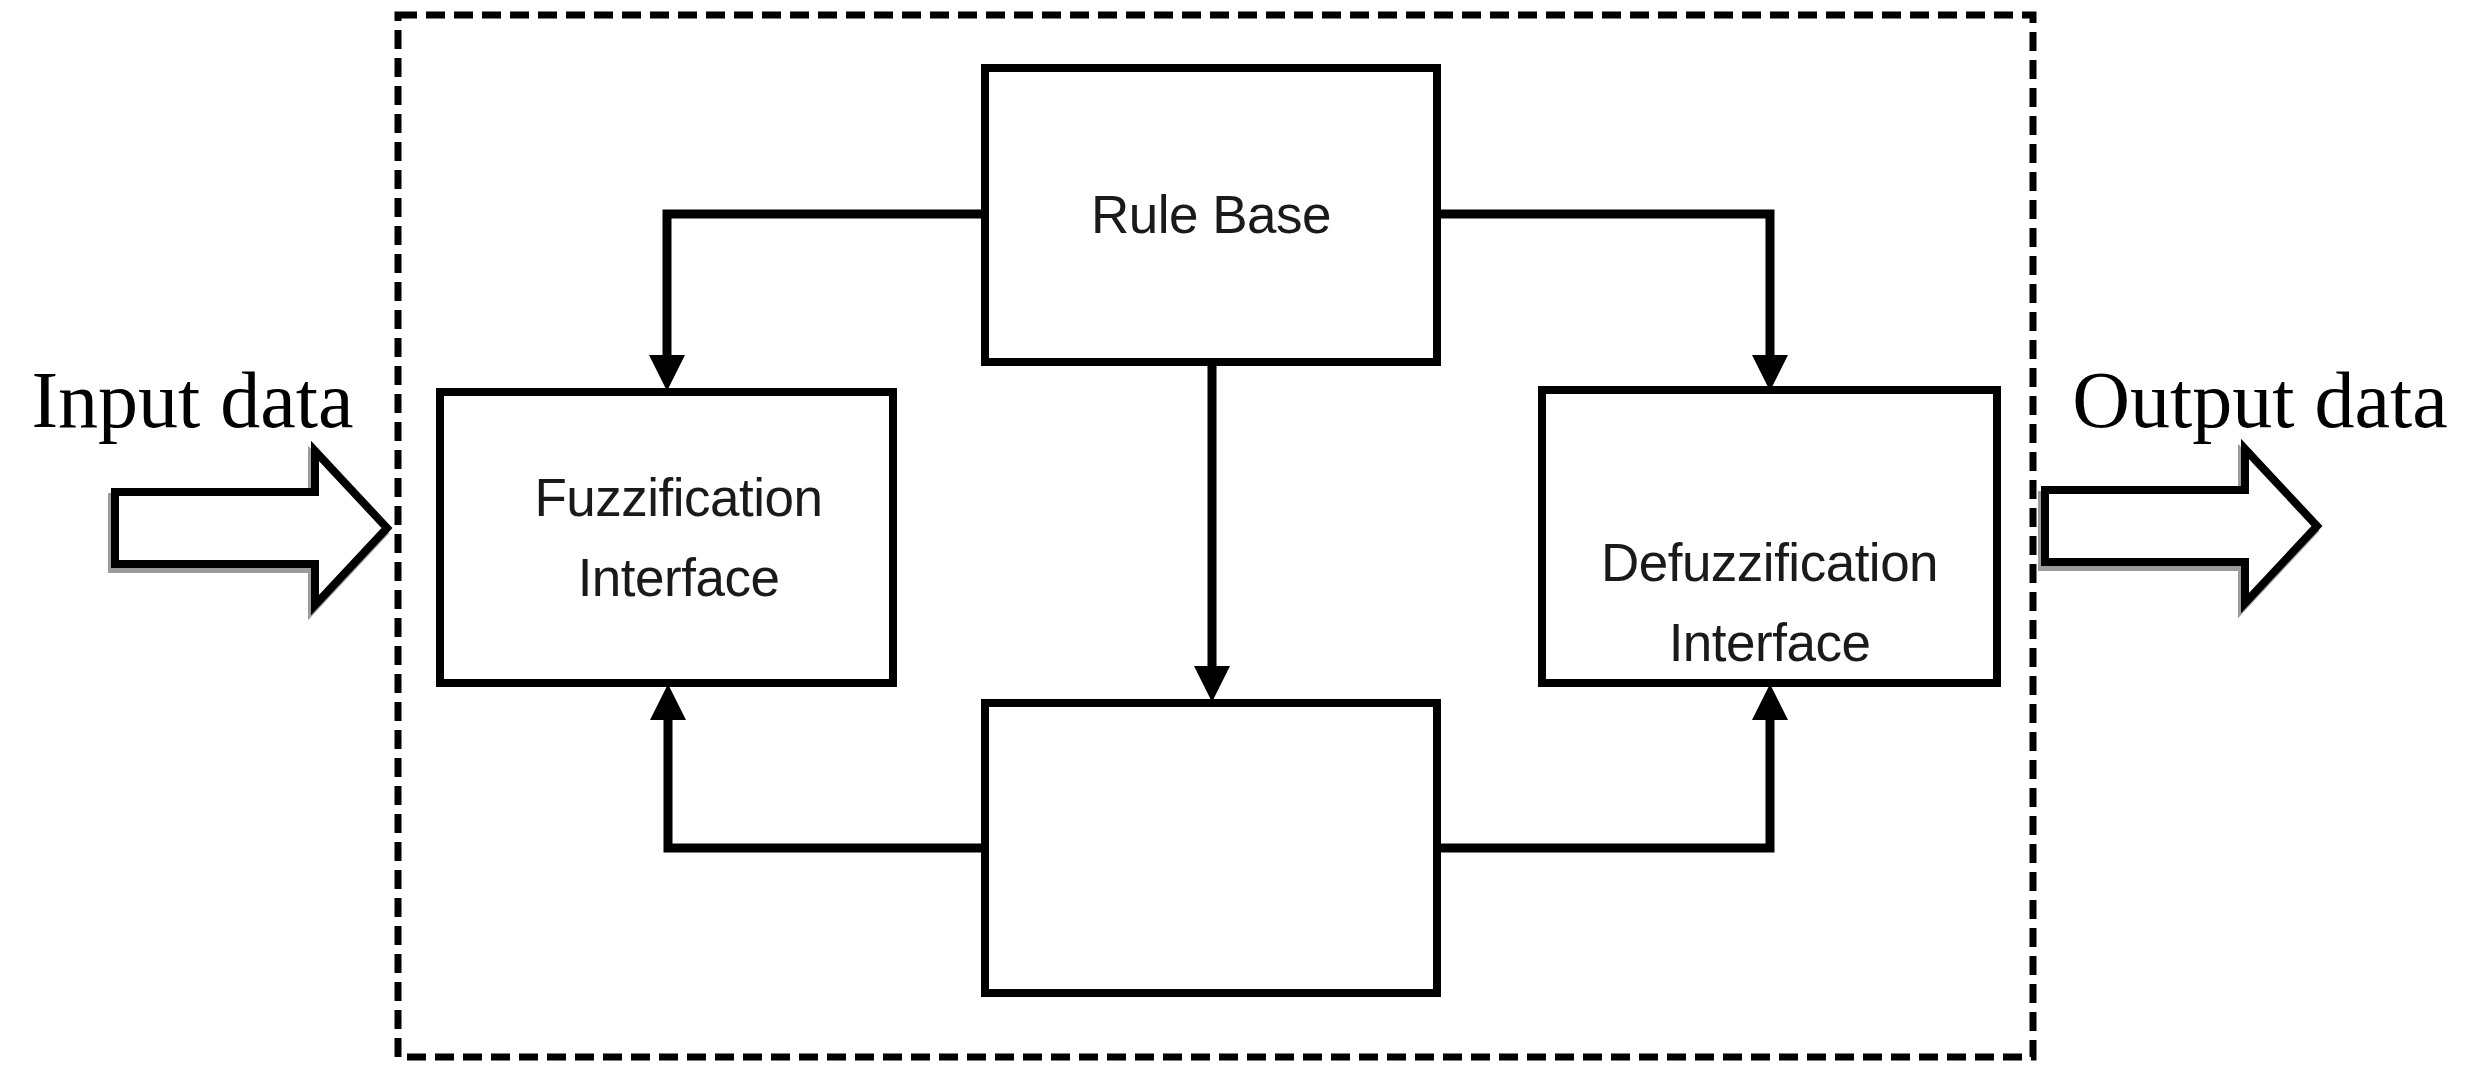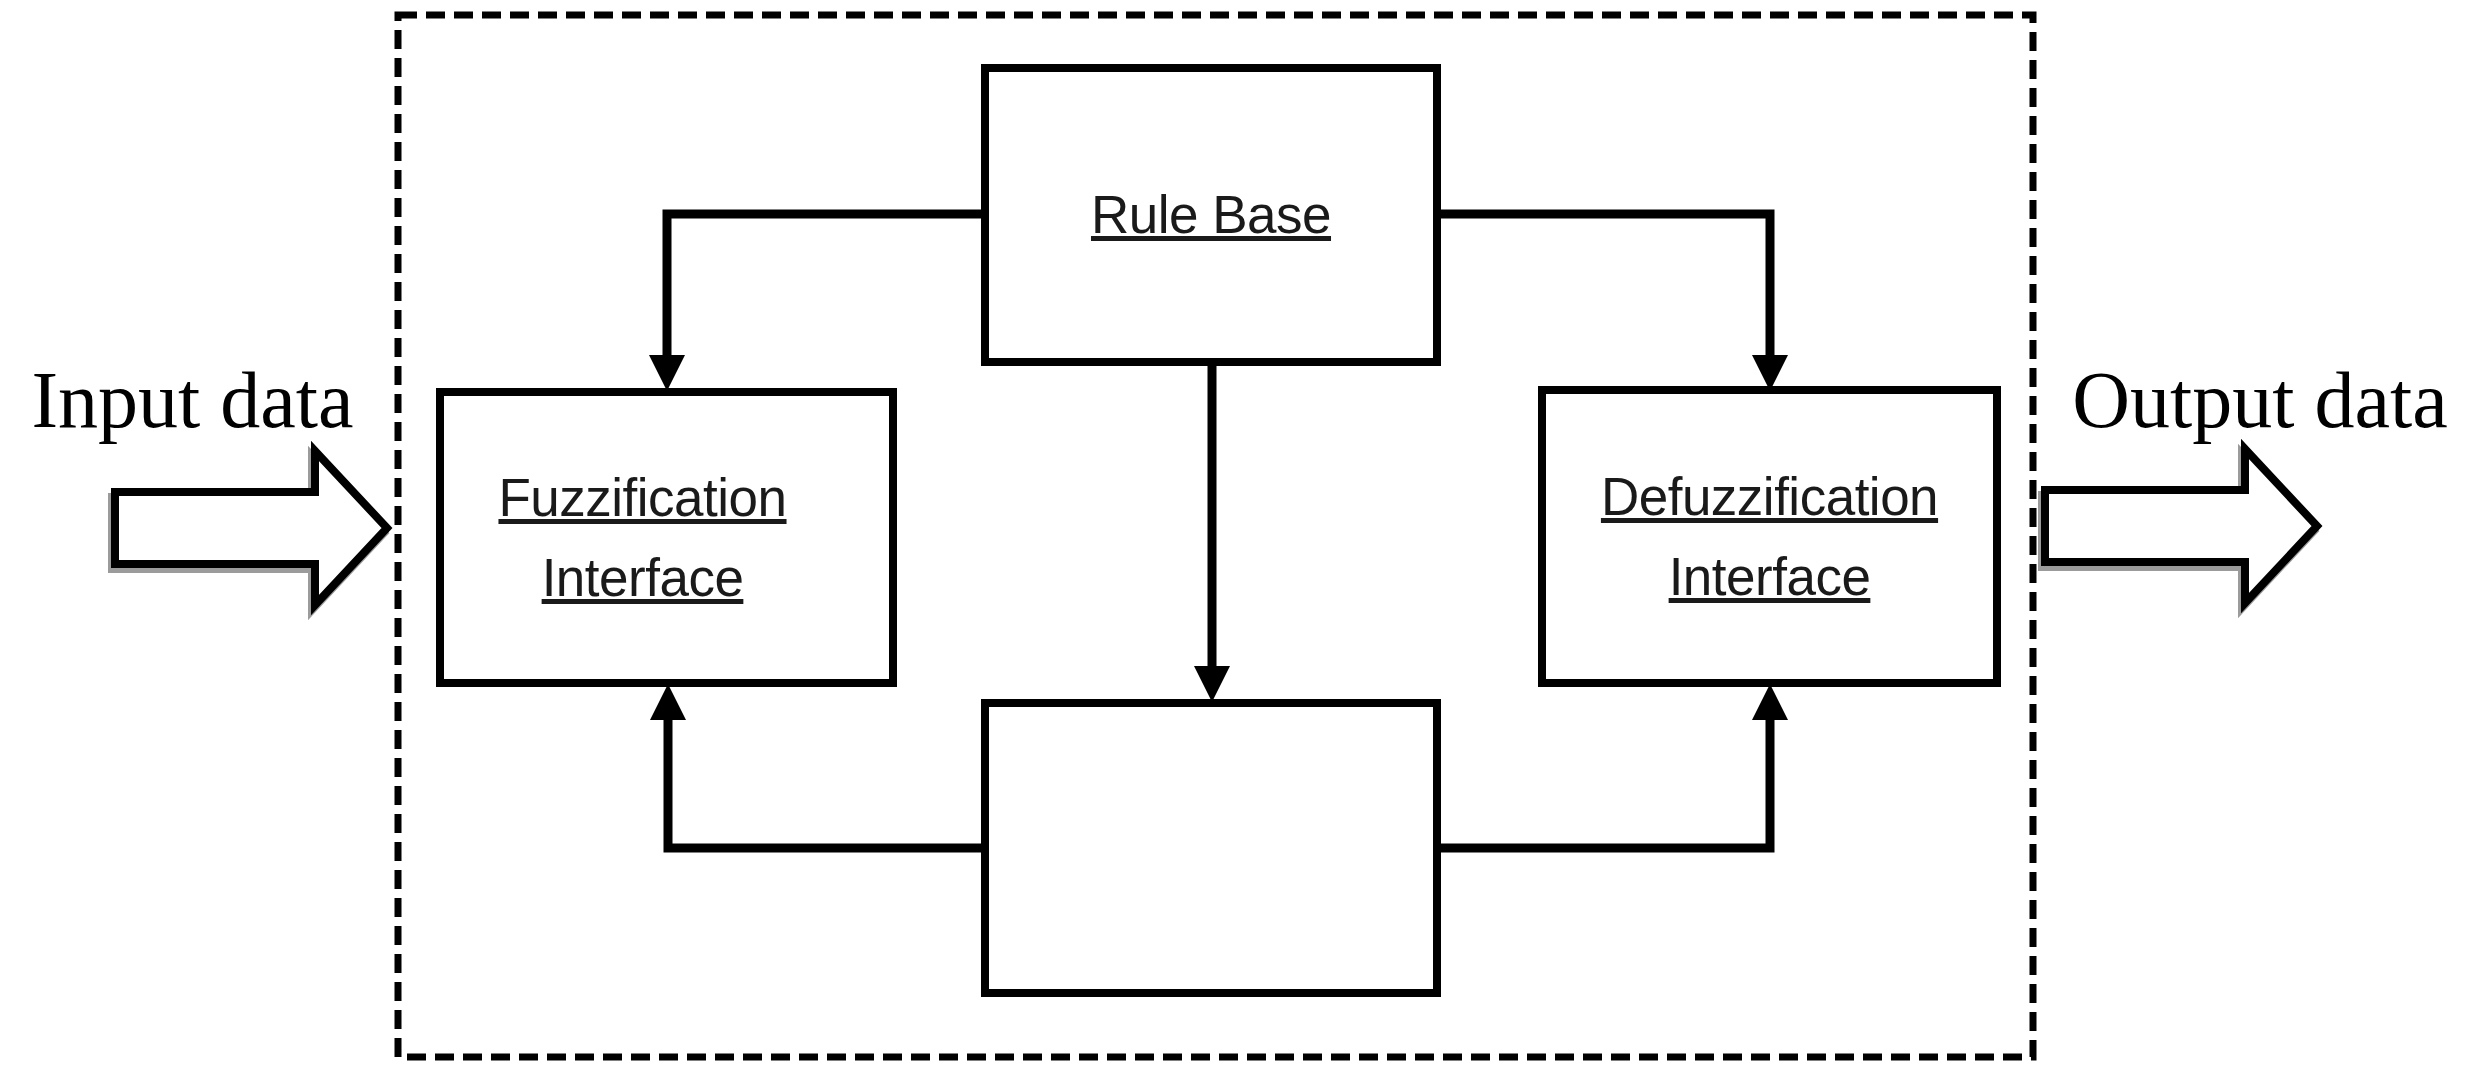--- a/index.html
+++ b/index.html
@@ -25,21 +25,20 @@
     display: flex;
     flex-direction: column;
     align-items: center;
     justify-content: center;
     text-align: center;
     font-size: 53px;
     line-height: 80px;
     letter-spacing: -0.5px;
     color: #1a1a1a;
     pointer-events: none;
-    text-decoration: underline;
   }
   .io-label {
     position: absolute;
     display: flex;
     align-items: center;
     justify-content: center;
     text-align: center;
     font-family: "Liberation Serif", serif;
     font-size: 80px;
     color: #000000;
@@ -84,24 +83,24 @@
   </svg>
 
   <div class="io-label" style="left:0px; top:352px; width:385px; height:96px;">Input data</div>
 
   <div class="io-label" style="left:2050px; top:352px; width:420px; height:96px;">Output data</div>
 
   <div class="box-label" style="left:985px; top:68px; width:452px; height:294px;">
     <span>Rule Base</span>
   </div>
 
-  <div class="box-label" style="left:416px; top:392px; width:453px; height:291px;">
+  <div class="box-label" style="left:452px; top:392px; width:453px; height:291px;">
     <span>Fuzzification</span>
     <span>Interface</span>
   </div>
 
-  <div class="box-label" style="left:1542px; top:390px; width:455px; height:293px;">
+  <div class="box-label" style="left:1542px; top:390px; width:455px; height:293px;justify-content:flex-end;">
     <span>Defuzzification</span>
     <span>Interface</span>
   </div>
 
 
 </div>
 
 </body></html>

